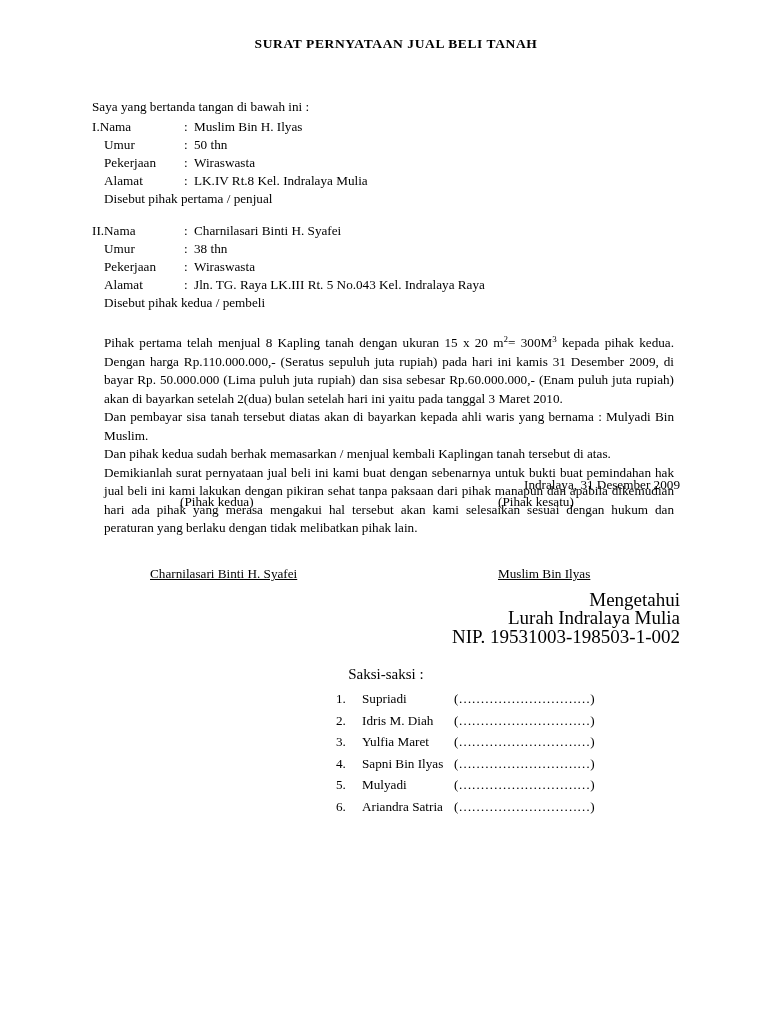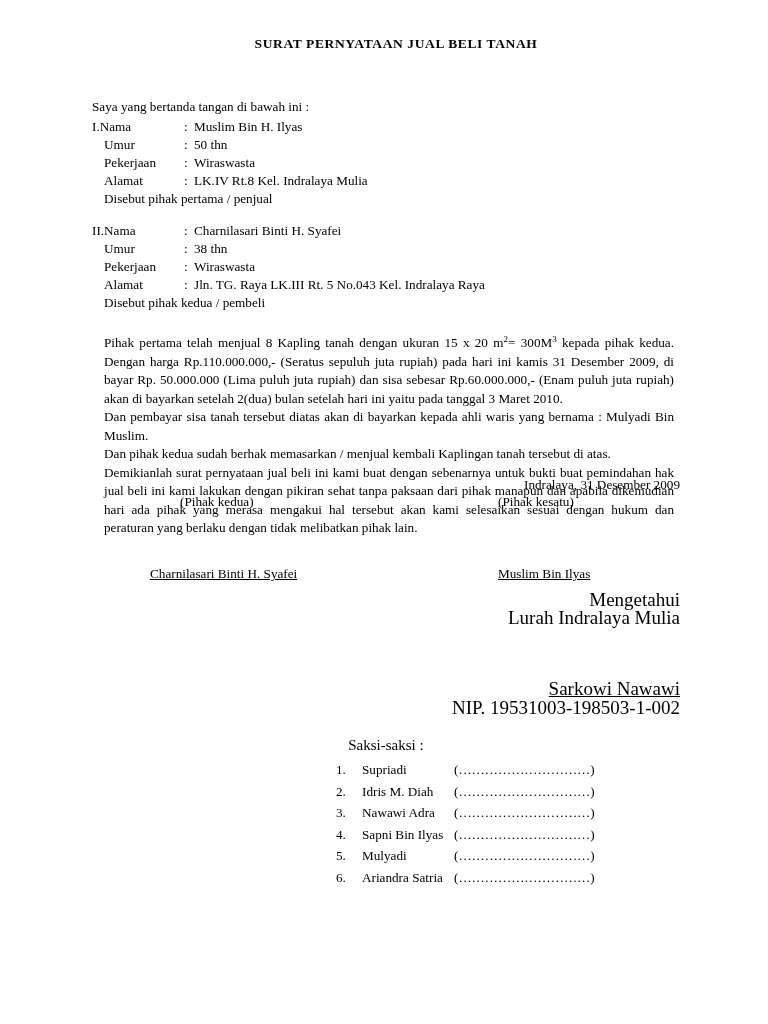--- a/index.html
+++ b/index.html
@@ -232,39 +232,38 @@
       <span class="right">(Pihak kesatu)</span>
     </div>
 
     <div class="names-row">
       <span class="left">Charnilasari Binti H. Syafei</span>
       <span class="right">Muslim Bin Ilyas</span>
     </div>
 
     <div class="center-block mengetahui">Mengetahui</div>
     <div class="center-block">Lurah Indralaya Mulia</div>
-    <div class="center-block lurah-name">Sarkowi Nawawi</div>
     <div class="center-block nip">NIP. 19531003-198503-1-002</div>
 
     <div class="saksi-title">Saksi-saksi :</div>
 
     <ul class="witness-list">
       <li class="witness-row">
         <span class="witness-num">1.</span>
         <span class="witness-name">Supriadi</span>
         <span class="witness-blank">(…………………………)</span>
       </li>
       <li class="witness-row">
         <span class="witness-num">2.</span>
         <span class="witness-name">Idris M. Diah</span>
         <span class="witness-blank">(…………………………)</span>
       </li>
       <li class="witness-row">
         <span class="witness-num">3.</span>
-        <span class="witness-name">Nawawi Adra</span>
+        <span class="witness-name">Yulfia Maret</span>
         <span class="witness-blank">(…………………………)</span>
       </li>
       <li class="witness-row">
         <span class="witness-num">4.</span>
         <span class="witness-name">Sapni Bin Ilyas</span>
         <span class="witness-blank">(…………………………)</span>
       </li>
       <li class="witness-row">
         <span class="witness-num">5.</span>
         <span class="witness-name">Mulyadi</span>

